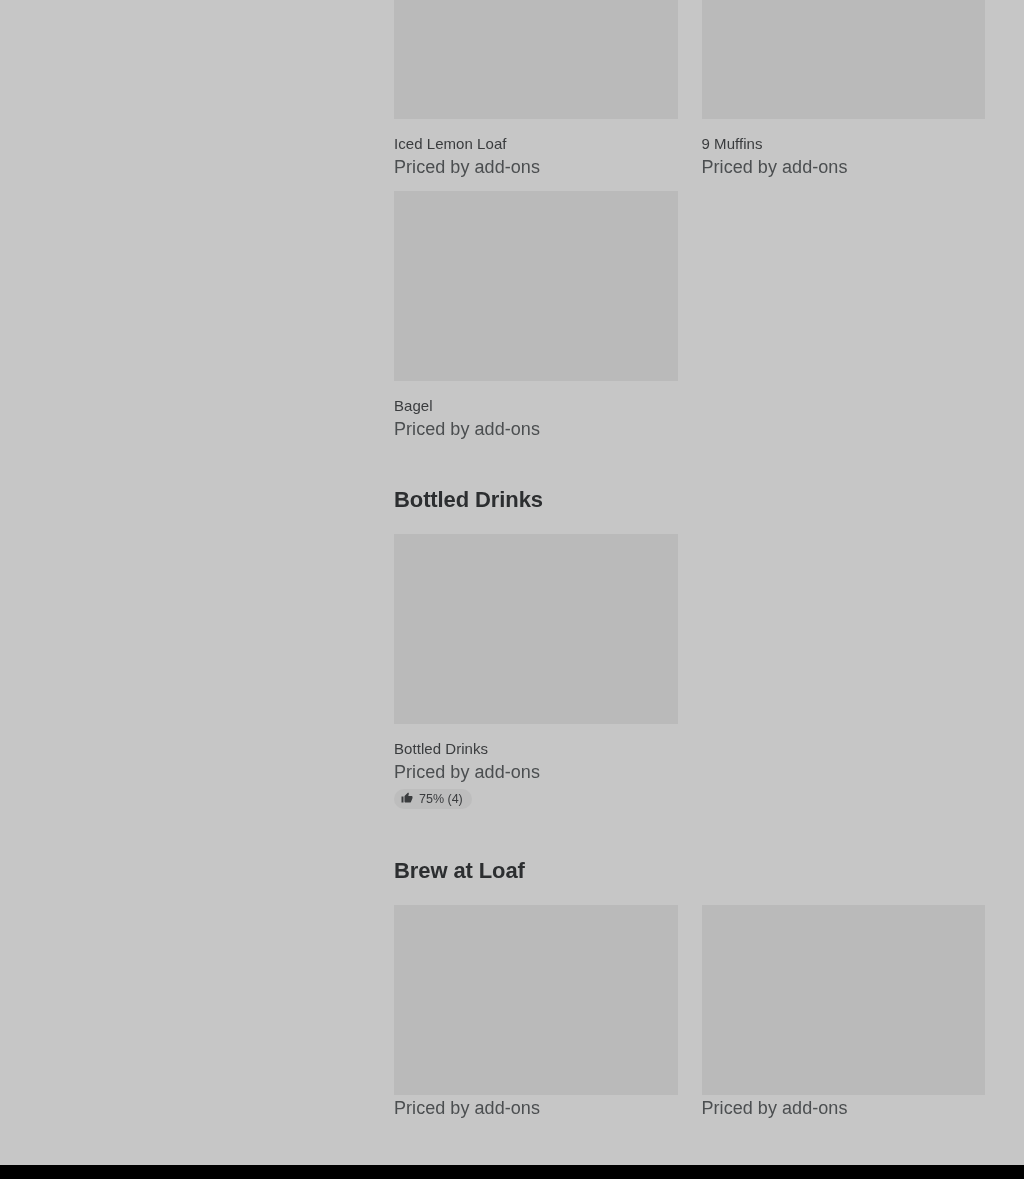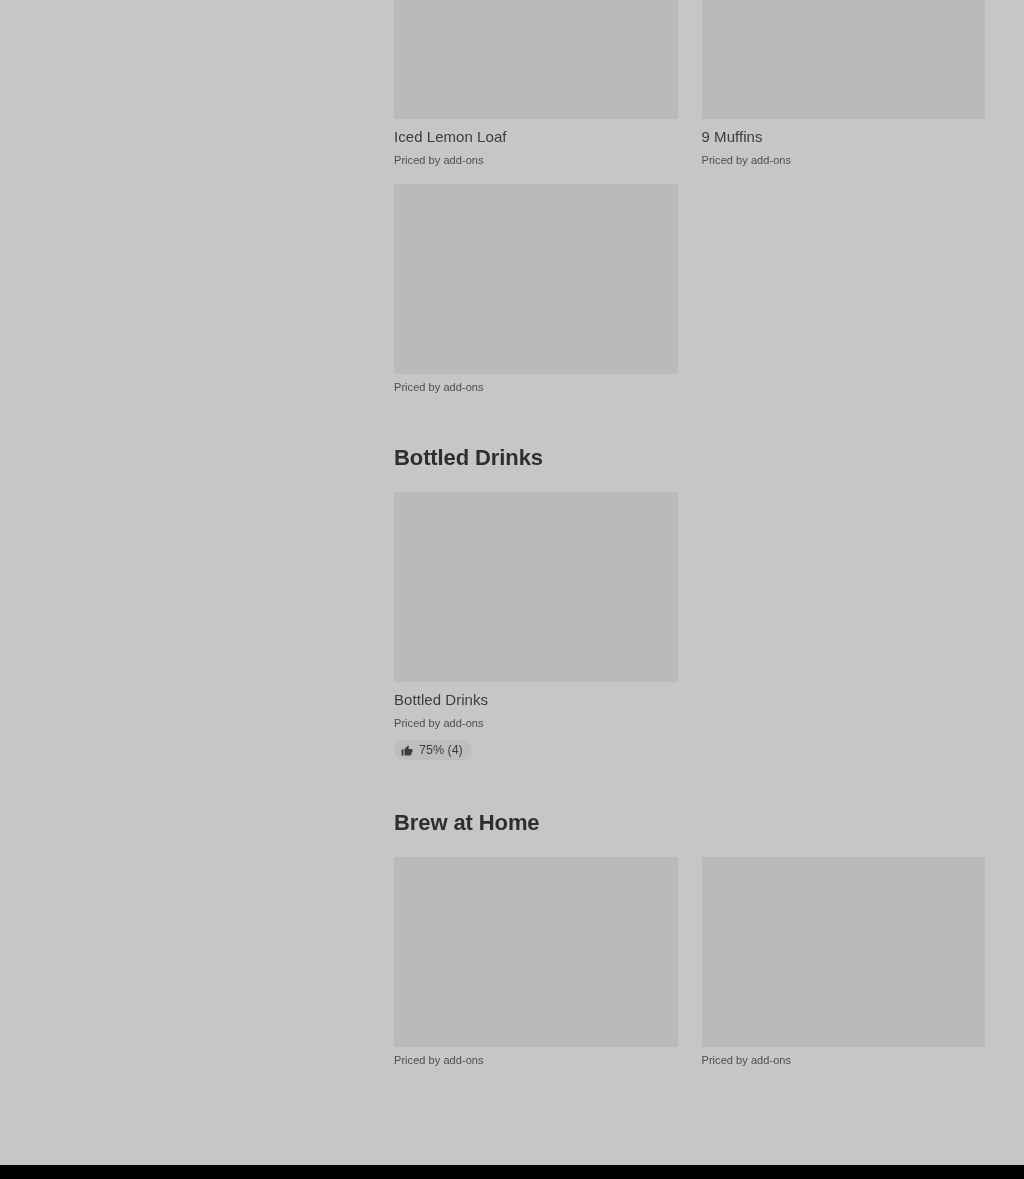--- a/index.html
+++ b/index.html
@@ -65,39 +65,39 @@
     display:block;
   }
 
   .card-media.tall { height:190px; }
 
   .card-title {
     font-size:15px;
     font-weight:400;
     color:#3a3c3e;
     line-height:20px;
-    margin-top:8px;
+    margin-top:15px;
     letter-spacing:0.05px;
     white-space:nowrap;
   }
 
   .card-sub {
-    font-size:11px;
+    font-size:18px;
     font-weight:400;
     color:#4b4e50;
     line-height:18px;
     margin-top:4px;
     letter-spacing:0.05px;
     white-space:nowrap;
   }
 
   
   .rating {
     display:inline-flex;
-    align-items:flex-end;
+    align-items:flex-start;
     gap:6px;
     background:#bdbdbd;
     border-radius:11px;
     padding:3px 9px 3px 7px;
     margin-top:8px;
   }
 
   .rating .thumb {
     width:12px;
     height:12px;
@@ -147,20 +147,21 @@
       <div class="card">
         <div class="card-media" style="height:119px;margin-top:0;"></div>
         <div class="card-title">9 Muffins</div>
         <div class="card-sub">Priced by add-ons</div>
       </div>
 
       <div class="row-gap-sm" style="width:100%;"></div>
 
       <div class="card">
         <div class="card-media tall"></div>
+        <div class="card-title">Bagel</div>
         <div class="card-sub">Priced by add-ons</div>
       </div>
 
     </div>
 
     <div class="sec-gap"></div>
 
     <div class="section-heading">Bottled Drinks</div>
 
     <div class="sec-gap-b"></div>
@@ -176,21 +177,21 @@
               <path d="M1 21h4V9H1v12zM23 10c0-1.1-.9-2-2-2h-6.31l.95-4.57.03-.32c0-.41-.17-.79-.44-1.06L14.17 1 7.59 7.59C7.22 7.95 7 8.45 7 9v10c0 1.1.9 2 2 2h9c.83 0 1.54-.5 1.84-1.22l3.02-7.05c.09-.23.14-.47.14-.73v-2z"></path>
             </svg>
           </span>
           <span class="rating-text">75% (4)</span>
         </div>
       </div>
     </div>
 
     <div class="sec-gap"></div>
 
-    <div class="section-heading">Brew at Home</div>
+    <div class="section-heading">Brew at Loaf</div>
 
     <div class="sec-gap-b"></div>
 
     <div class="grid">
 
       <div class="card">
         <div class="card-media tall"></div>
         <div class="card-sub">Priced by add-ons</div>
       </div>
 

